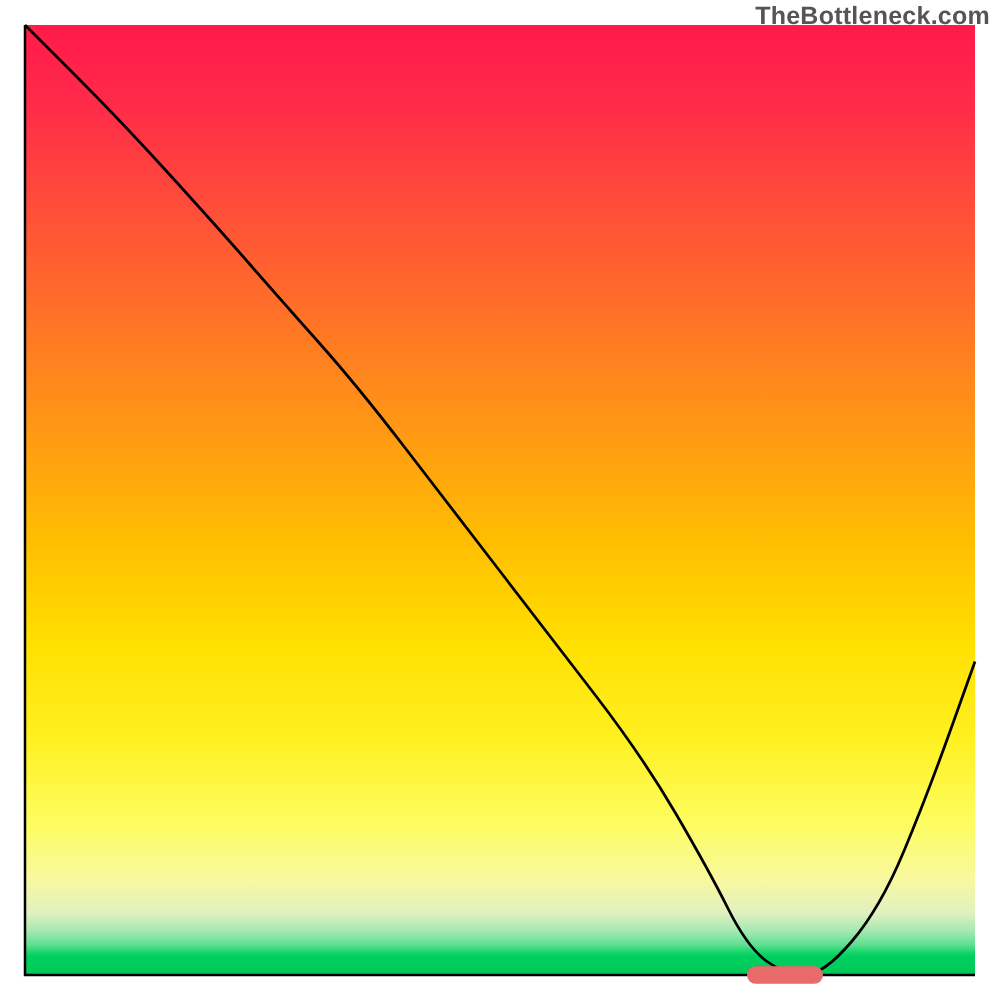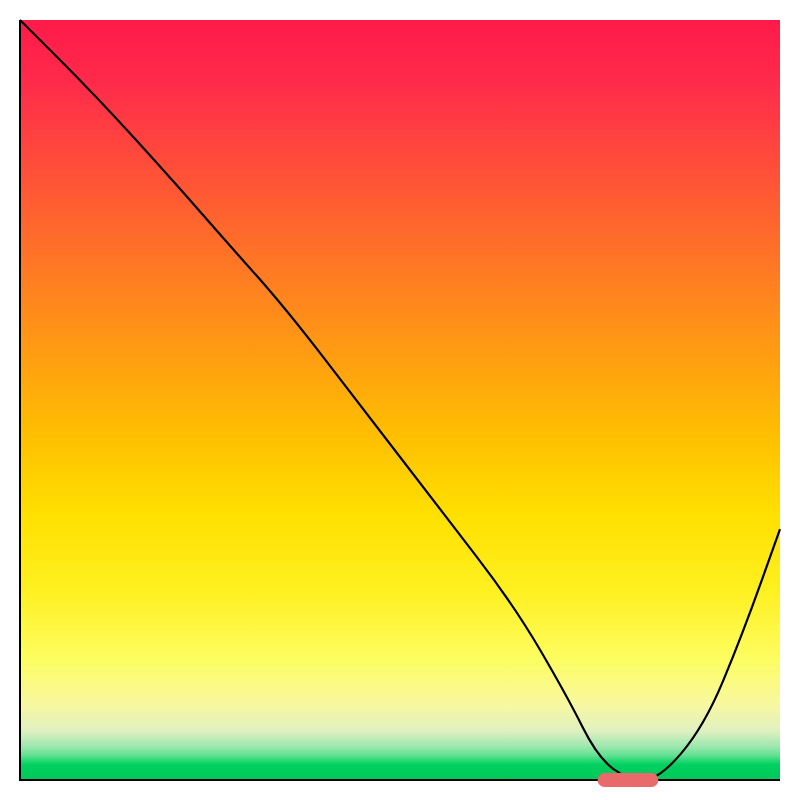--- a/index.html
+++ b/index.html
@@ -73,20 +73,21 @@
     stroke: none;
   }
 </style>
 </head>
 <body>
 
 <div class="chart-container">
 
   <div class="gradient-bg"></div>
 
+  <div class="attribution">TheBottleneck.com</div>
 
   <svg class="plot-svg" viewBox="0 0 800 800">
 
     <path class="axis-line" d="M 20 20 L 20 780 L 780 780"></path>
 
     <path id="curve-path" class="curve" d="M 20 20 Q 20 20 58 58 Q 96 96 134 137.8 Q 172 179.60000000000002 198.60000000000002 210 Q 225.20000000000002 240.39999999999998 255.60000000000002 274.6 Q 286 308.8 324 358.20000000000005 Q 362 407.6 400 457 Q 438.00000000000006 506.40000000000003 476 555.8000000000001 Q 514 605.2 540.5999999999999 650.8 Q 567.1999999999999 696.4 582.4 726.8 Q 597.6 757.2 612.8 768.6 Q 628 780 643.2 780 Q 658.4 780 681.2 753.4 Q 704 726.8 723 681.2 Q 742 635.6 761 582.4000000000001 T 780 529.2"></path>
 
     <rect id="marker-rect" class="marker" rx="7" ry="7" height="14" x="597.6" y="773" width="60.799999999999955"></rect>
   </svg>
 

